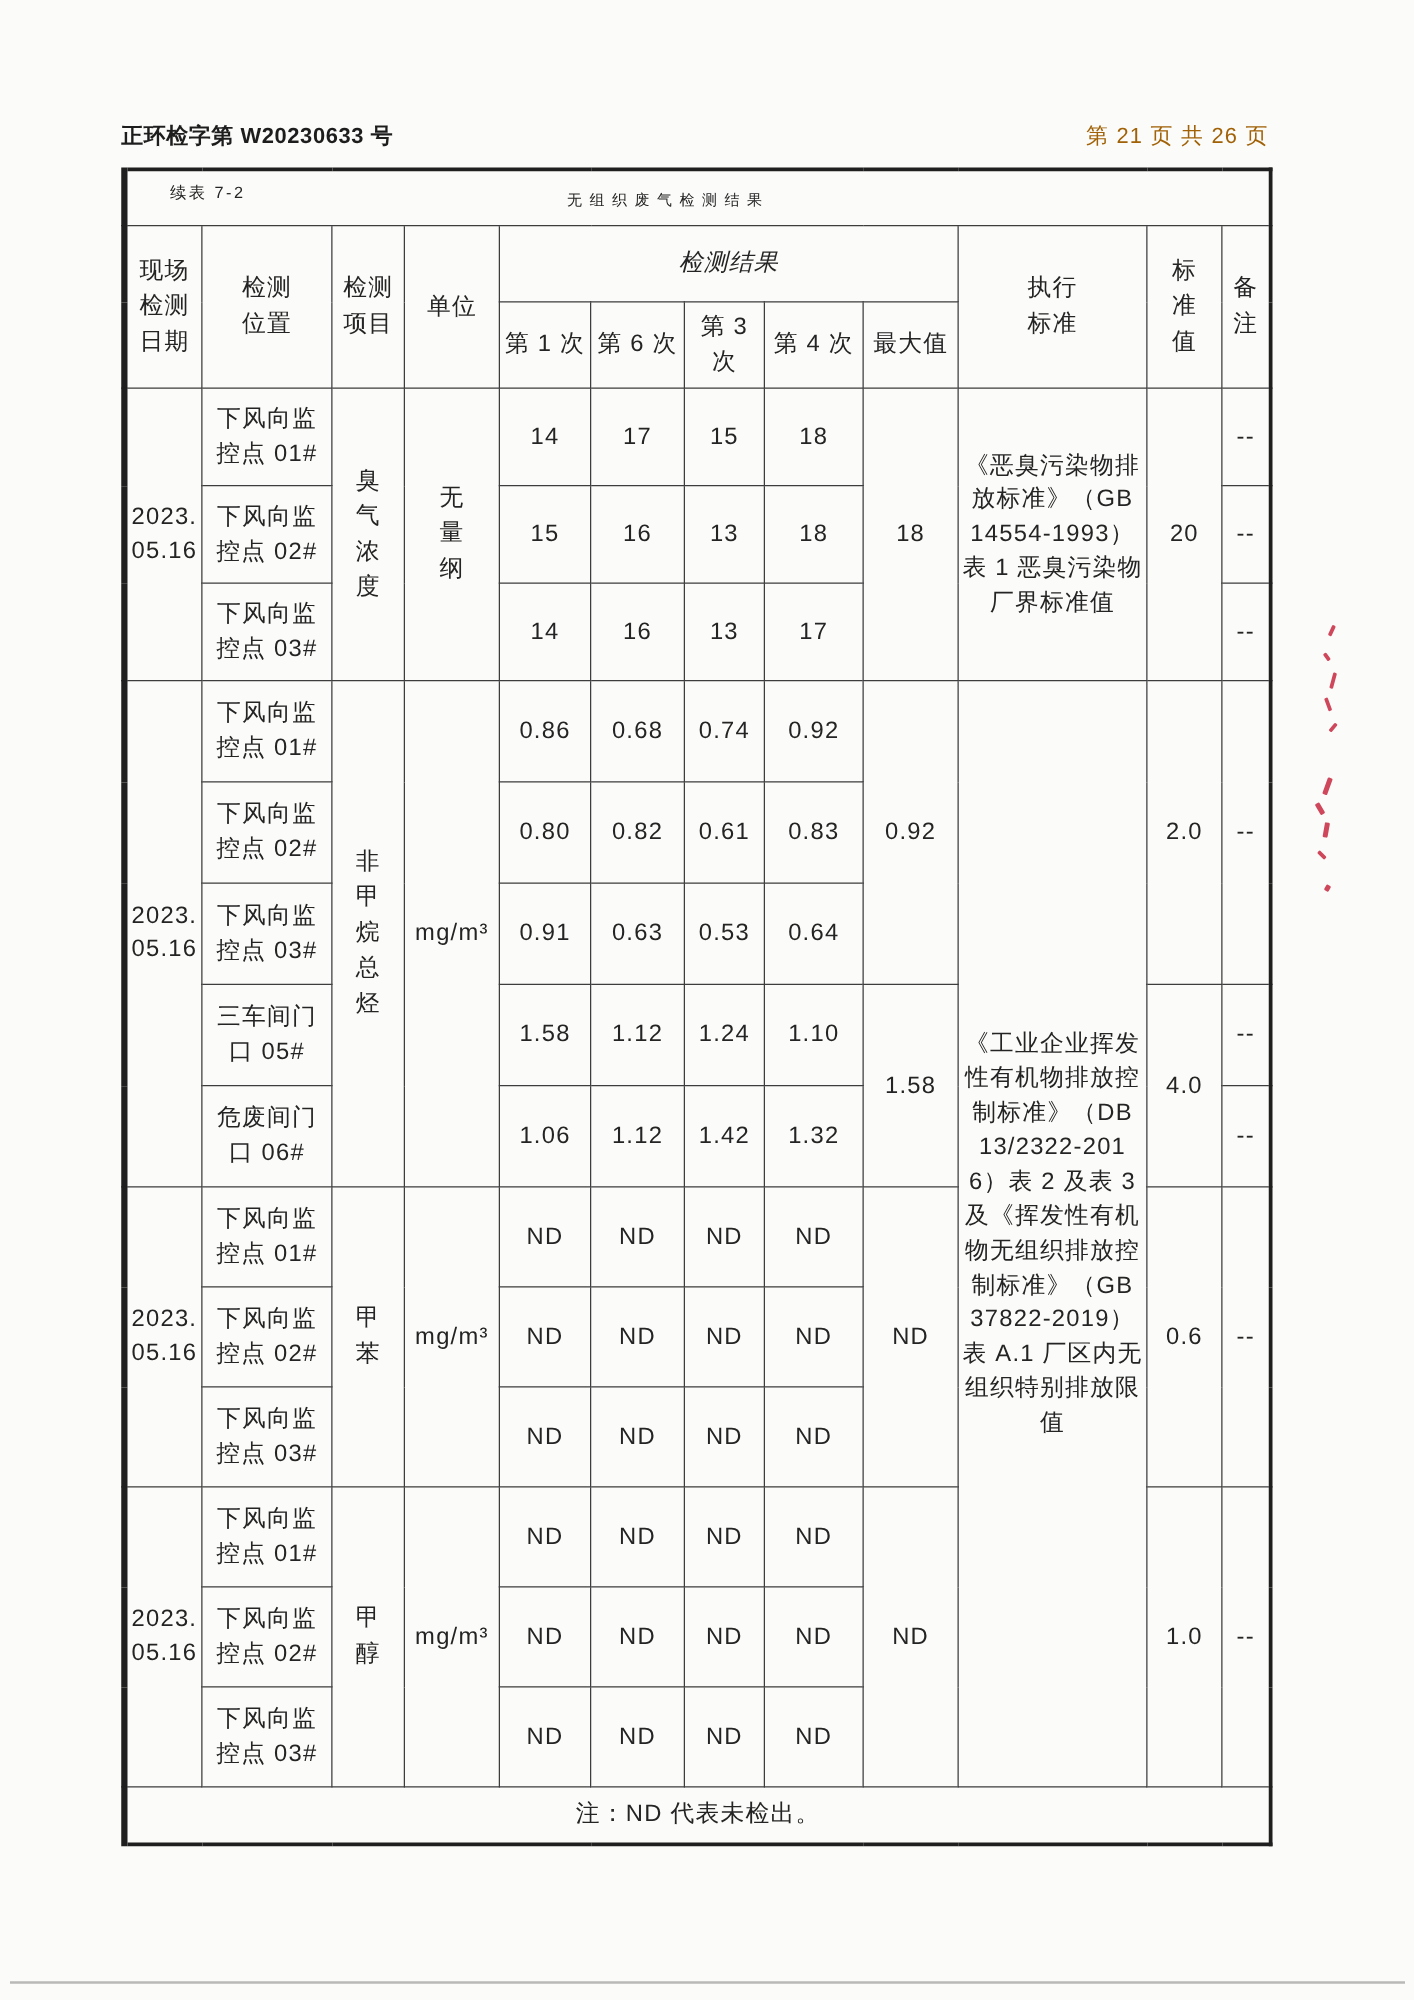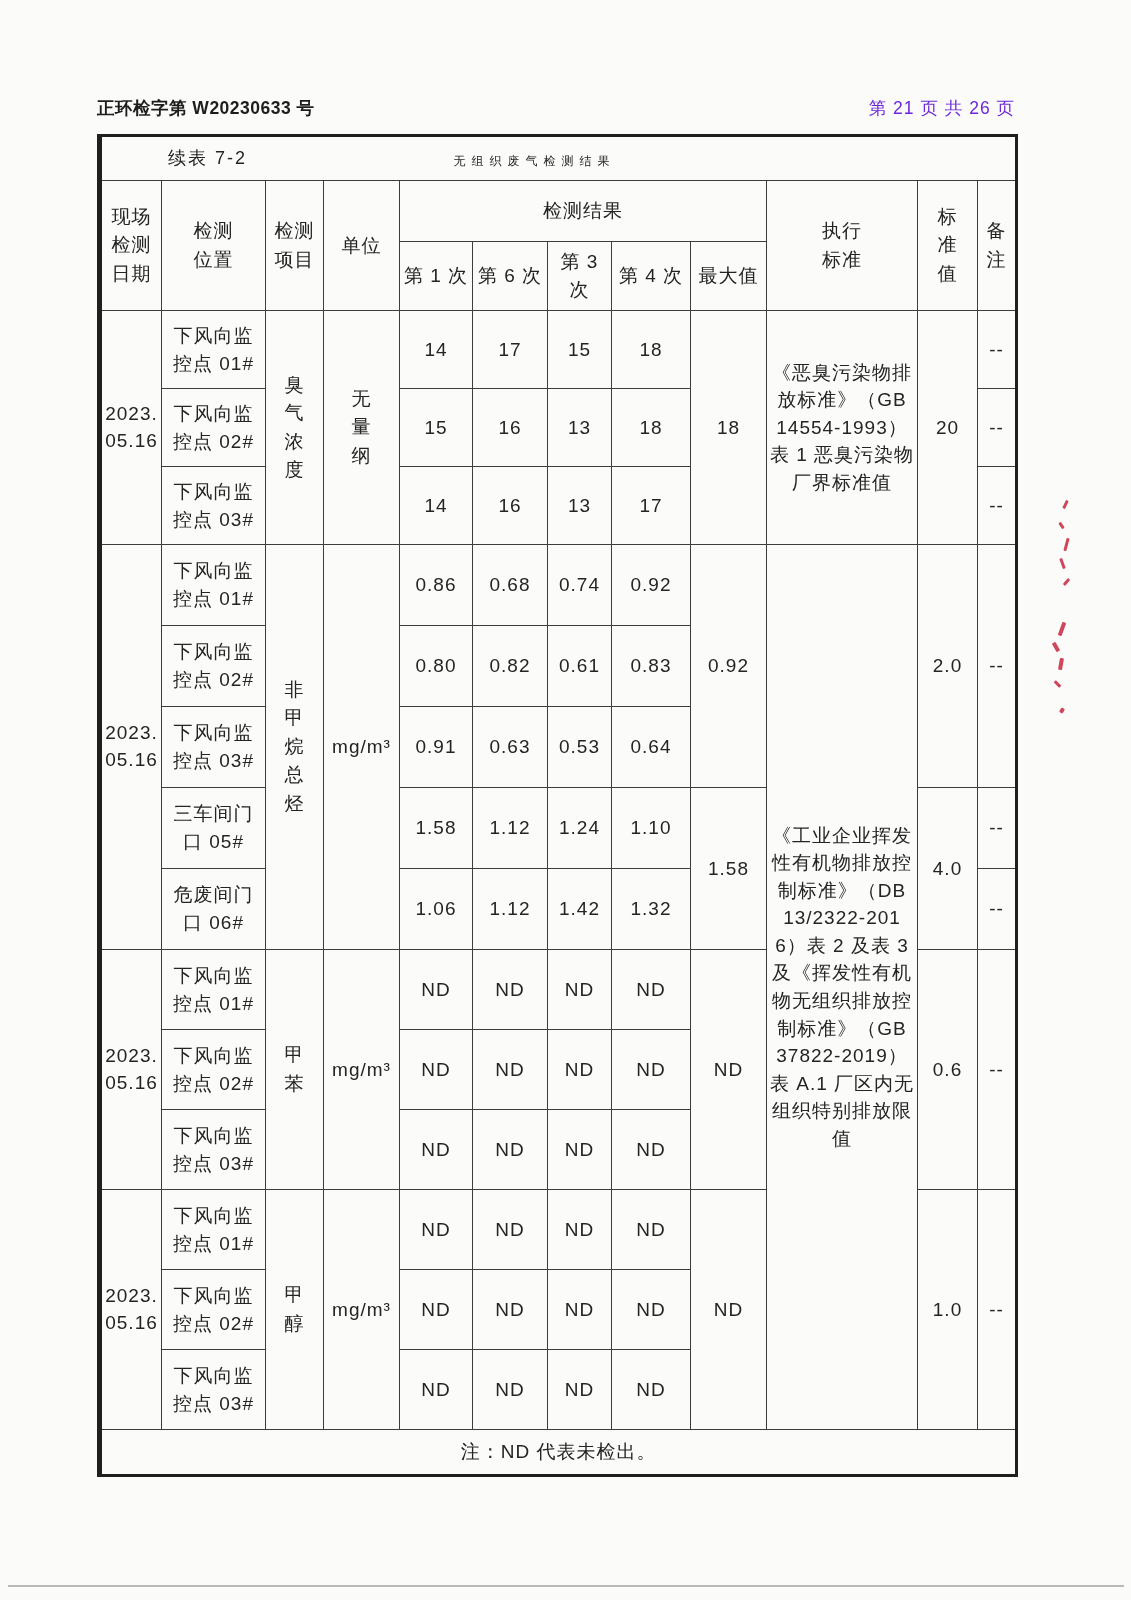--- a/index.html
+++ b/index.html
@@ -12,21 +12,21 @@
   }
   .sheet{position:relative;width:1131px;height:1376px;background:#fbfbf9;}
 
   
   .doc-no{
     position:absolute;left:97px;top:96px;
     font-size:17.5px;letter-spacing:.5px;color:#1d1d1d;font-weight:bold;
   }
   .page-no{
     position:absolute;right:116px;top:96px;
-    font-size:17.5px;letter-spacing:1px;color:#6d28d9;
+    font-size:17.5px;letter-spacing:1px;color:#a16207;
   }
 
   
   table.report{
     position:absolute;left:97px;top:134px;
     width:917px;
     border-collapse:collapse;
     table-layout:fixed;
     border:3px solid #1f1f1f;
     border-left-width:5px;
@@ -36,31 +36,31 @@
     vertical-align:middle;
     text-align:center;
     font-size:19px;
     color:#242424;
     padding:2px;
     letter-spacing:1px;
     line-height:1.45;
   }
   
   td.title-cell{position:relative;height:39px;border-bottom:1.6px solid #3d3d3d;}
-  .title-left{position:absolute;left:34px;top:8px;font-size:18px;letter-spacing:2px;margin-left:32px;}
+  .title-left{position:absolute;left:34px;top:8px;font-size:13px;letter-spacing:2px;}
   .title-center{display:inline-block;font-size:12px;letter-spacing:6px;transform:translateX(-24px);}
 
   
   .vt{display:inline-block;word-break:break-all;text-align:center;line-height:1.5;}
   .w1{width:22px;}          
   .w2{width:46px;}          
   .wpos{width:88px;line-height:1.45;}  
   .wdate{width:55px;line-height:1.4;}  
 
-  td.group-head{height:56px;letter-spacing:8px;font-size:19.5px;}
+  td.group-head{height:56px;letter-spacing:8px;font-size:19.5px;font-style:italic;}
   td.sub-head{height:64px;font-size:19px;letter-spacing:1px;}
   td.std-cell{padding:4px 7px;line-height:1.62;letter-spacing:1.2px;word-break:break-all;font-size:19px;}
   td.num{font-size:19.5px;letter-spacing:.5px;}
   td.note-cell{height:40px;text-align:left;padding-left:56px;font-size:19px;letter-spacing:1.5px;}
 
   tr.r78{height:78px;} tr.r81{height:81px;} tr.r80{height:80px;}
 
   
   .ink{position:absolute;opacity:.85;}
   .ink i{position:absolute;display:block;background:#c72840;border-radius:1px;}

